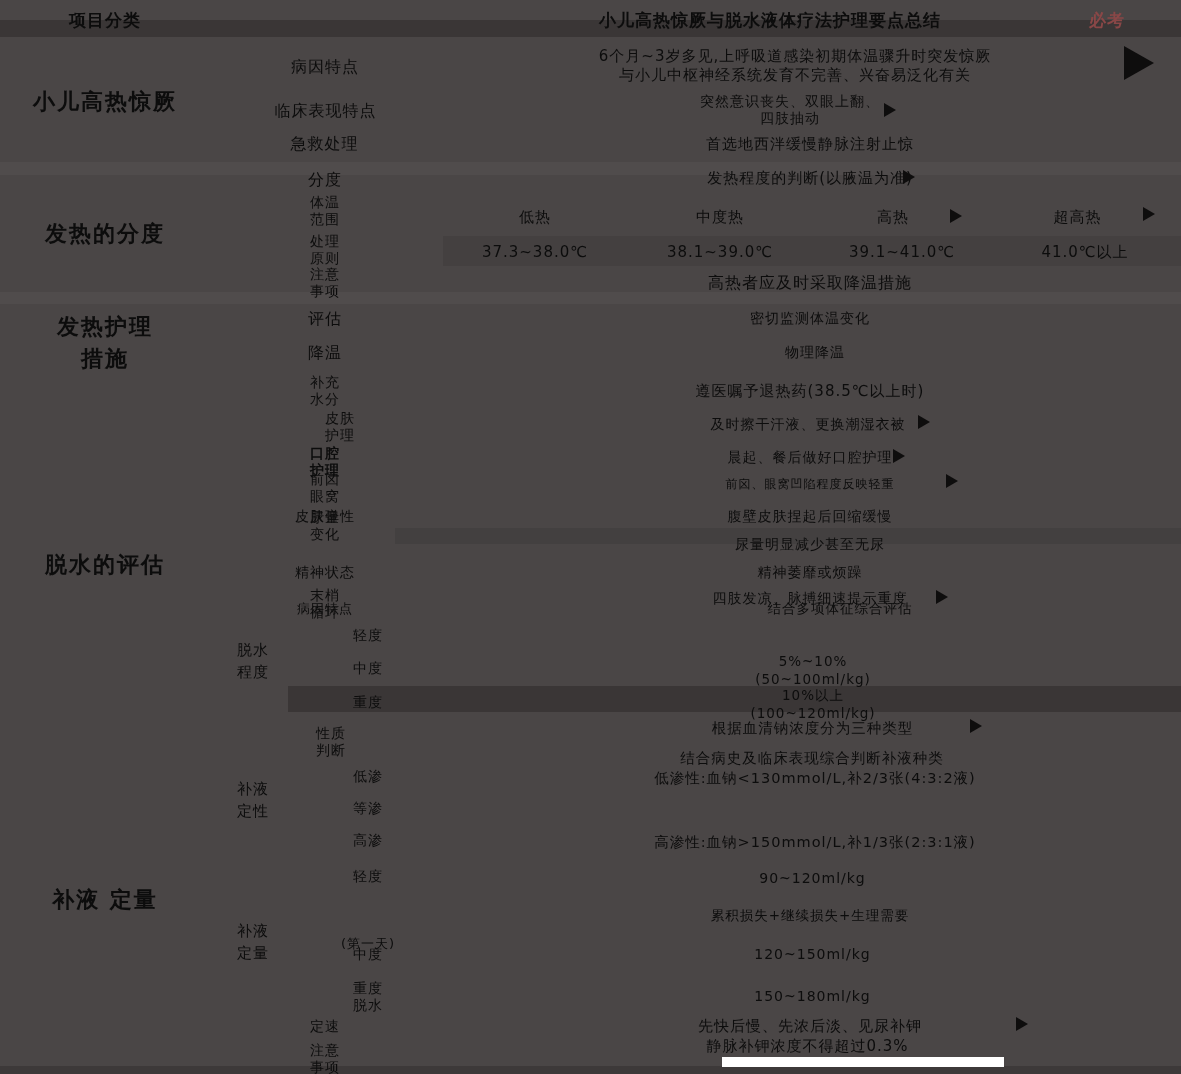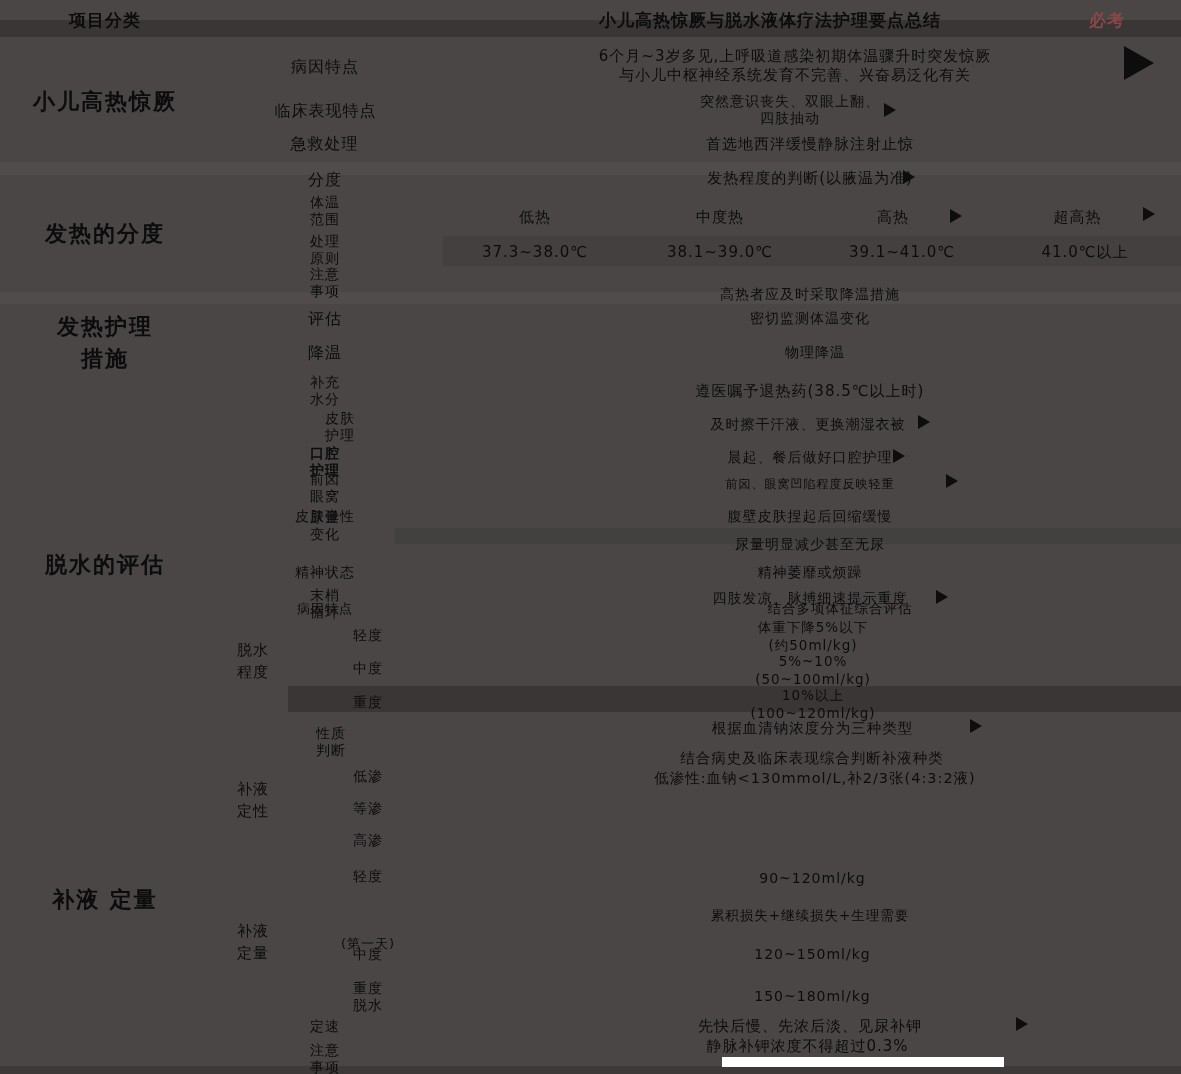--- a/index.html
+++ b/index.html
@@ -64,21 +64,21 @@
   <div class="t c-text" style="left:470px;top:205px;width:130px;height:24px;">低热</div>
   <div class="t c-text" style="left:655px;top:205px;width:130px;height:24px;">中度热</div>
   <div class="t c-text" style="left:838px;top:205px;width:110px;height:24px;">高热</div>
   <div class="arr arr-sm" style="left:950px;top:209px;"></div>
   <div class="t c-text" style="left:1015px;top:205px;width:125px;height:24px;">超高热</div>
   <div class="arr arr-sm" style="left:1143px;top:207px;"></div>
   <div class="t c-text" style="left:455px;top:240px;width:160px;height:24px;">37.3~38.0℃</div>
   <div class="t c-text" style="left:640px;top:240px;width:160px;height:24px;">38.1~39.0℃</div>
   <div class="t c-text" style="left:822px;top:240px;width:160px;height:24px;">39.1~41.0℃</div>
   <div class="t c-text" style="left:1000px;top:240px;width:170px;height:24px;">41.0℃以上</div>
-  <div class="t c-text" style="left:660px;top:284px;width:300px;height:22px;font-size:14px;">高热者应及时采取降温措施</div>
+  <div class="t c-text" style="left:660px;top:272px;width:300px;height:22px;font-size:16px;">高热者应及时采取降温措施</div>
 
   <div class="t a-label" style="left:30px;top:310px;width:150px;height:66px;line-height:1.45;">发热护理
 措施</div>
   <div class="t b-label" style="left:290px;top:307px;width:70px;height:24px;">评估</div>
   <div class="t c-text" style="left:720px;top:308px;width:180px;height:22px;font-size:14px;">密切监测体温变化</div>
   <div class="t b-label" style="left:290px;top:341px;width:70px;height:24px;">降温</div>
   <div class="t c-text" style="left:770px;top:342px;width:90px;height:22px;font-size:14px;">物理降温</div>
   <div class="t b-small" style="left:297px;top:372px;width:56px;height:38px;">补充
 水分</div>
   <div class="t c-text" style="left:660px;top:378px;width:300px;height:26px;">遵医嘱予退热药(38.5℃以上时)</div>
@@ -106,41 +106,40 @@
   <div class="t b-small" style="left:299px;top:586px;width:52px;height:36px;">末梢
 循环</div>
   <div class="t c-text" style="left:672px;top:588px;width:276px;height:22px;font-size:14px;">四肢发凉、脉搏细速提示重度</div>
   <div class="arr arr-sm" style="left:936px;top:590px;"></div>
   <div class="t b-small" style="left:283px;top:599px;width:84px;height:20px;font-size:13px;">病因特点</div>
   <div class="t c-small" style="left:720px;top:598px;width:240px;height:20px;">结合多项体征综合评估</div>
 
   <div class="t side-label" style="left:227px;top:638px;width:52px;height:48px;">脱水
 程度</div>
   <div class="t b-small" style="left:342px;top:625px;width:52px;height:22px;">轻度</div>
-  <div class="t c-small" style="left:738px;top:616px;width:150px;height:40px;">体重下降5%以下
-(约50ml/kg)</div>
   <div class="t b-small" style="left:342px;top:658px;width:52px;height:22px;">中度</div>
   <div class="t c-small" style="left:745px;top:650px;width:136px;height:40px;">5%~10%
 (50~100ml/kg)</div>
   <div class="t b-small" style="left:340px;top:692px;width:56px;height:22px;">重度</div>
   <div class="t c-small" style="left:733px;top:684px;width:160px;height:40px;">10%以上
 (100~120ml/kg)</div>
 
   <div class="t b-small" style="left:303px;top:722px;width:56px;height:40px;">性质
 判断</div>
   <div class="t c-text" style="left:640px;top:716px;width:345px;height:24px;font-size:14.5px;">根据血清钠浓度分为三种类型</div>
   <div class="arr arr-sm" style="left:970px;top:719px;"></div>
   <div class="t c-text" style="left:612px;top:746px;width:400px;height:24px;font-size:14.5px;">结合病史及临床表现综合判断补液种类</div>
 
   <div class="t side-label" style="left:227px;top:778px;width:52px;height:46px;">补液
 定性</div>
   <div class="t b-small" style="left:342px;top:766px;width:52px;height:22px;">低渗</div>
   <div class="t c-text" style="left:600px;top:766px;width:430px;height:24px;font-size:14.5px;">低渗性:血钠&lt;130mmol/L,补2/3张(4:3:2液)</div>
   <div class="t b-small" style="left:342px;top:798px;width:52px;height:22px;">等渗</div>
   <div class="t b-small" style="left:342px;top:830px;width:52px;height:22px;">高渗</div>
+  <div class="t c-text" style="left:600px;top:830px;width:430px;height:24px;font-size:14.5px;">高渗性:血钠&gt;150mmol/L,补1/3张(2:3:1液)</div>
 
   <div class="t a-label" style="left:35px;top:886px;width:140px;height:28px;white-space:nowrap;">补液
 定量</div>
 
   <div class="t side-label" style="left:227px;top:920px;width:52px;height:46px;">补液
 定量</div>
   <div class="t b-small" style="left:342px;top:866px;width:52px;height:22px;">轻度</div>
   <div class="t c-text" style="left:740px;top:868px;width:145px;height:22px;font-size:14px;">90~120ml/kg</div>
   <div class="t b-small" style="left:330px;top:906px;width:76px;height:20px;font-size:13px;margin-top:28px;">(第一天)</div>
   <div class="t c-small" style="left:690px;top:904px;width:240px;height:22px;">累积损失+继续损失+生理需要</div>

